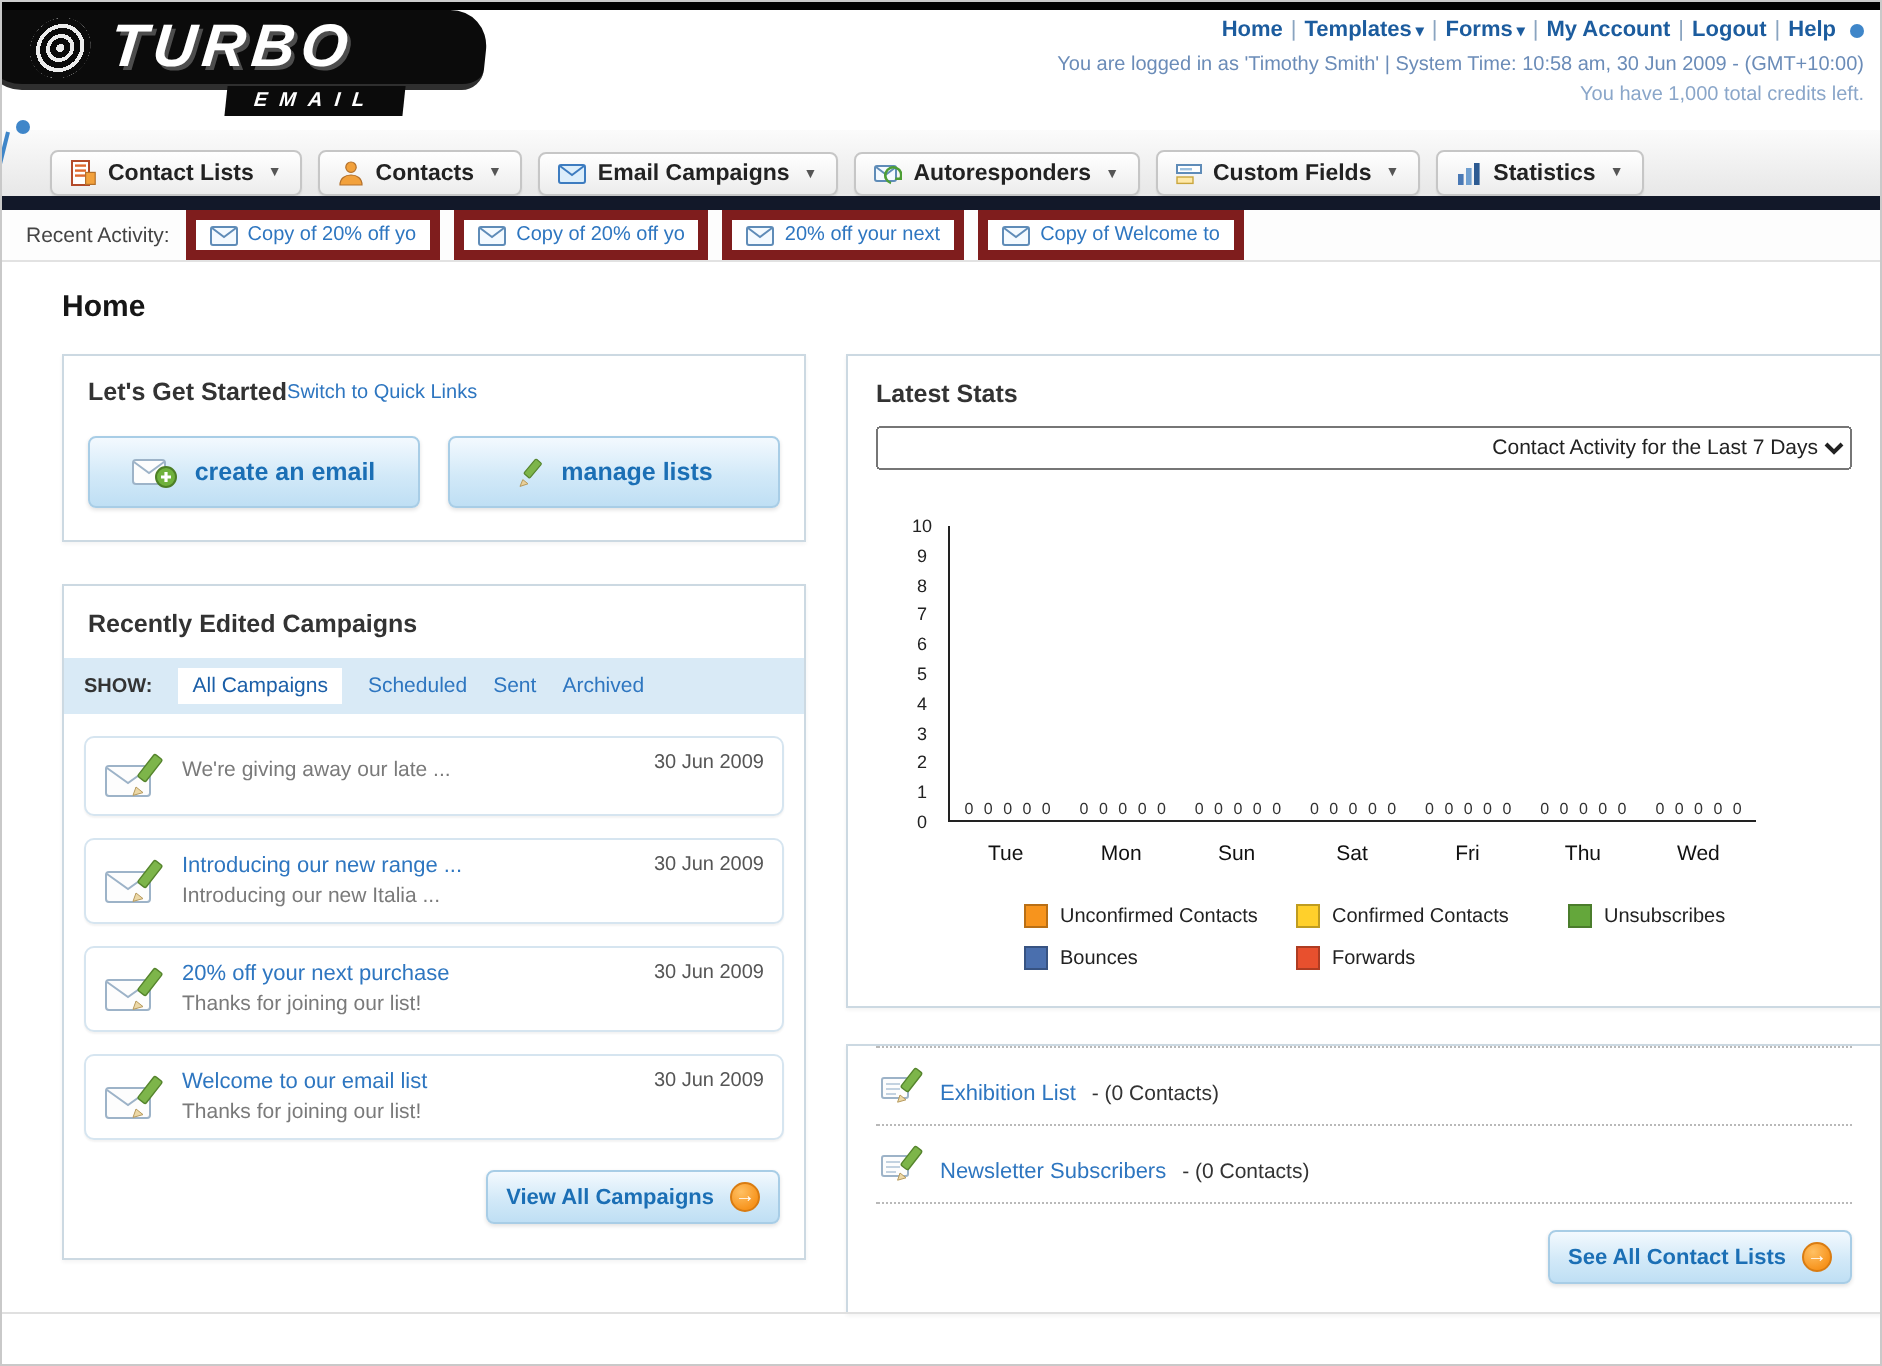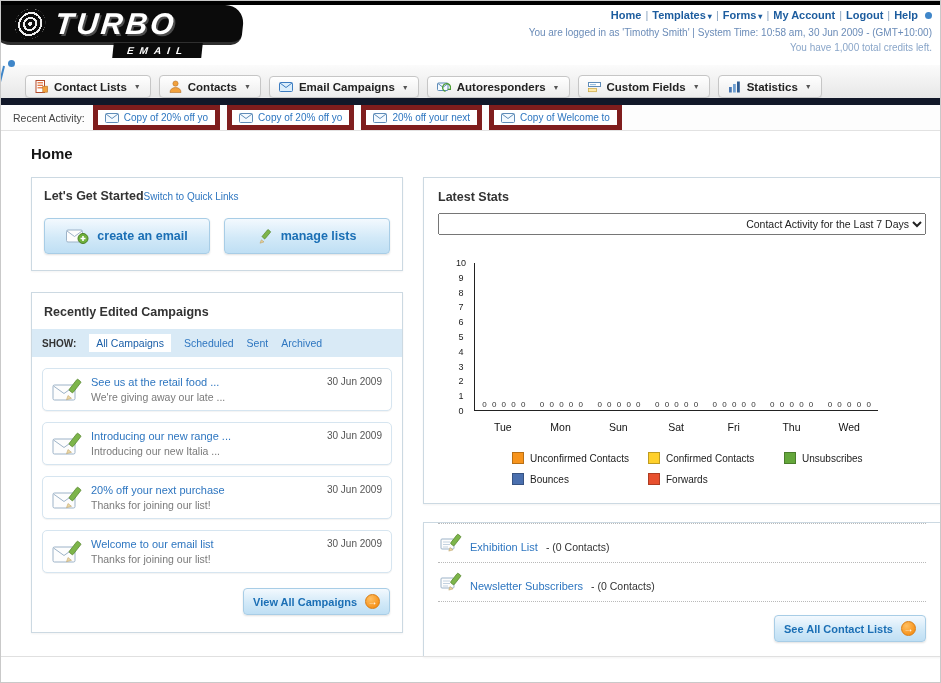--- a/index.html
+++ b/index.html
@@ -343,21 +343,20 @@
             <div class="camp-row">
               <span class="icn">
                 <svg width="30" height="24" viewBox="0 0 30 24">
                   <rect x="1" y="7" width="22" height="15" rx="1.5" fill="#fdfdfd" stroke="#9db3c8"></rect>
                   <path d="M1.5 8l10.5 7.5L22.5 8" fill="none" stroke="#9db3c8"></path>
                   <rect x="20.5" y="1" width="5" height="14" rx="1" transform="rotate(38 23 8)" fill="#7db54a" stroke="#55842c" stroke-width="0.7"></rect>
                   <path d="M16 17.5l3.5 2.8-5 1.4z" fill="#ecd8a6" stroke="#b79a5d" stroke-width="0.5"></path>
                 </svg>
               </span>
               <div class="camp-mid">
-                <a class="camp-title" href="#">See us at the retail food ...</a>
                 <div class="camp-sub">We're giving away our late ...</div>
               </div>
               <div class="camp-date">30 Jun 2009</div>
             </div>
             <div class="camp-row">
               <span class="icn">
                 <svg width="30" height="24" viewBox="0 0 30 24">
                   <rect x="1" y="7" width="22" height="15" rx="1.5" fill="#fdfdfd" stroke="#9db3c8"></rect>
                   <path d="M1.5 8l10.5 7.5L22.5 8" fill="none" stroke="#9db3c8"></path>
                   <rect x="20.5" y="1" width="5" height="14" rx="1" transform="rotate(38 23 8)" fill="#7db54a" stroke="#55842c" stroke-width="0.7"></rect>

